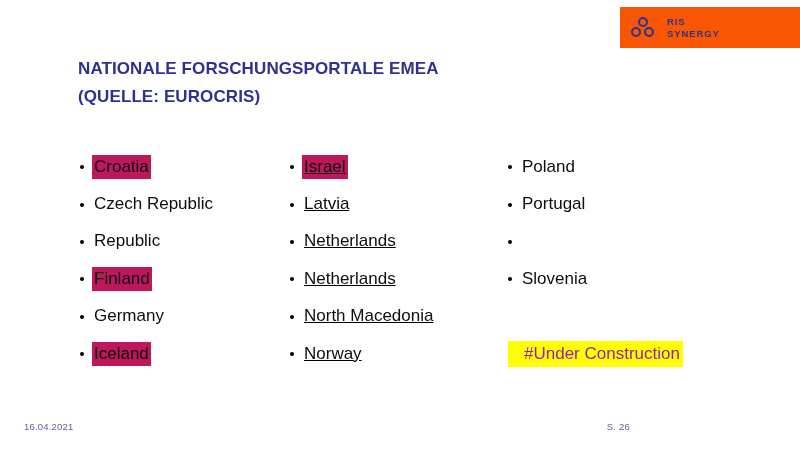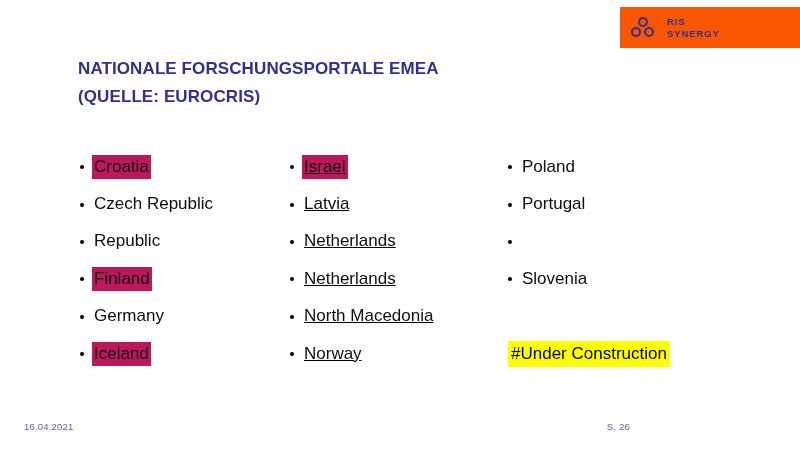--- a/index.html
+++ b/index.html
@@ -115,25 +115,25 @@
   }
 
   .legend-row {
     position: relative;
     height: 37.4px;
     display: flex;
     align-items: center;
   }
   .legend-label {
     font-size: 17px;
-    color: #000000;
+    color: #a21caf;
     line-height: 21px;
     white-space: nowrap;
     background: #FFFF00;
-    padding: 2px 3px 3px 3px;
+    padding: 2px 3px 3px 16px;
   }
 
   
   .footer-date {
     position: absolute;
     left: 24px;
     top: 421px;
     font-size: 9.5px;
     color: #5B5EA8;
     letter-spacing: 0.2px;

